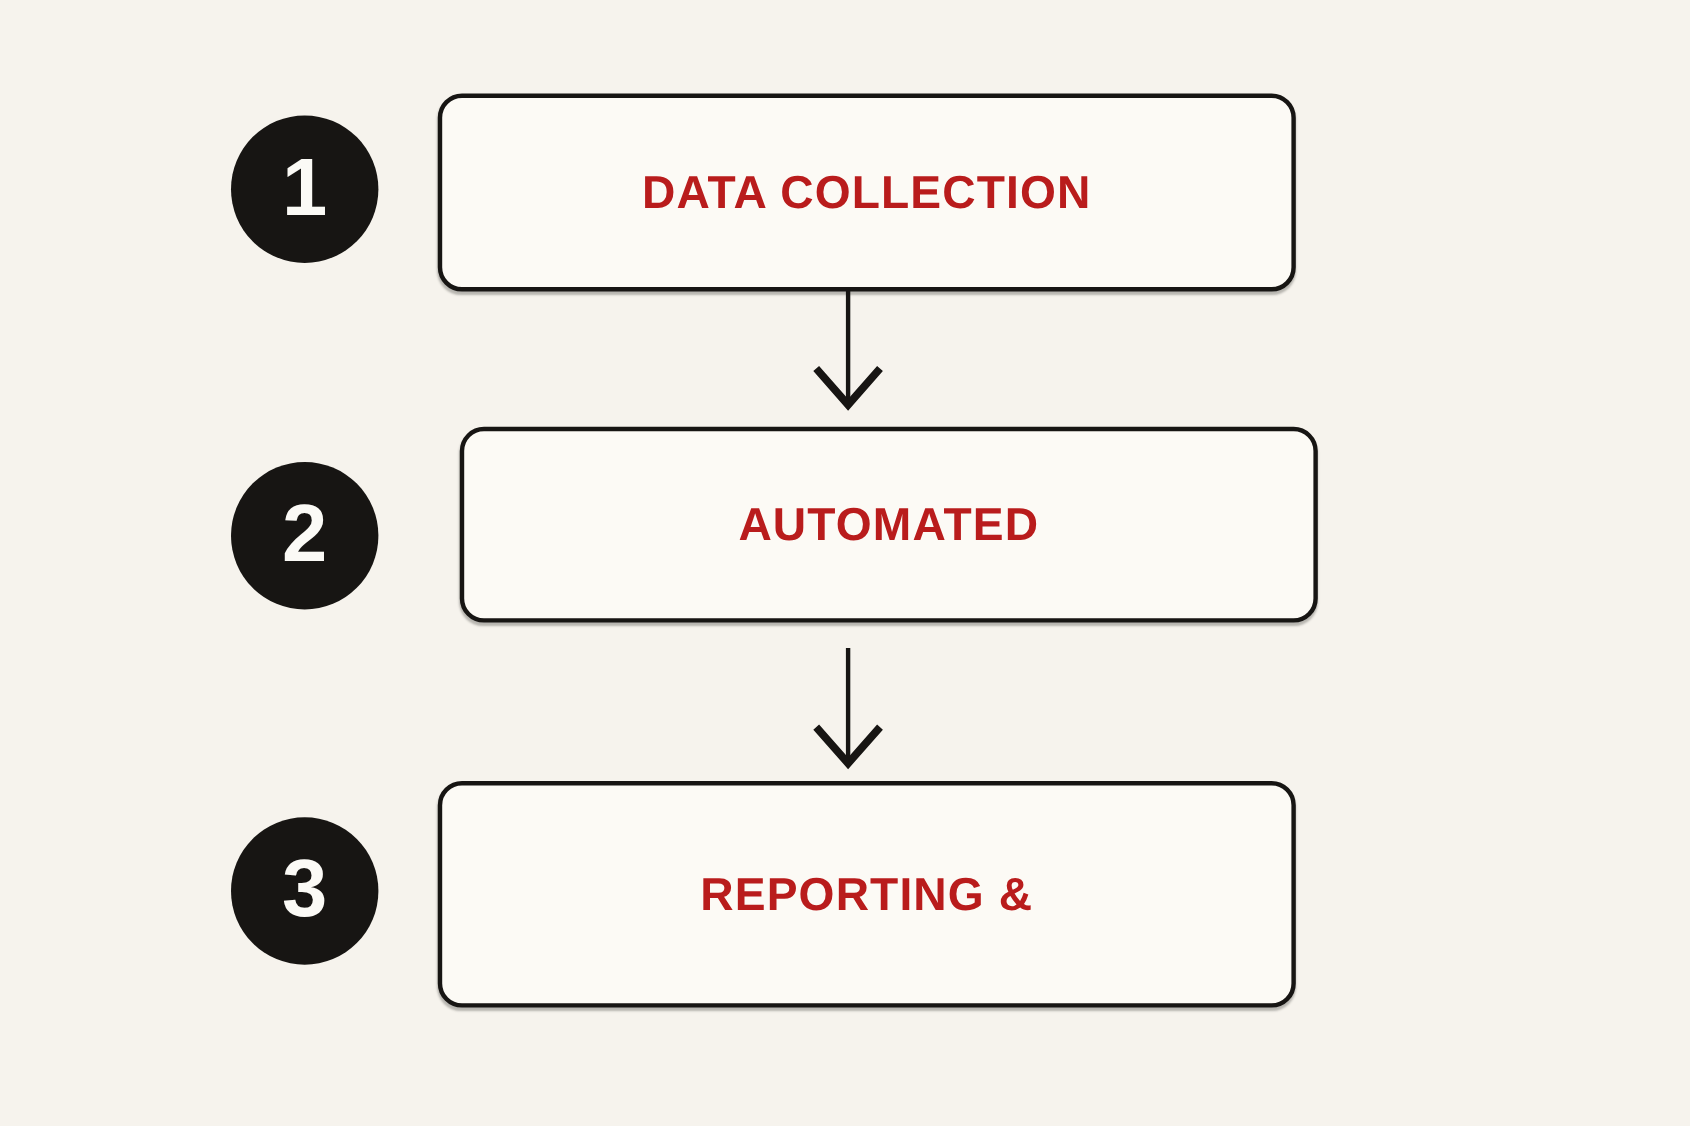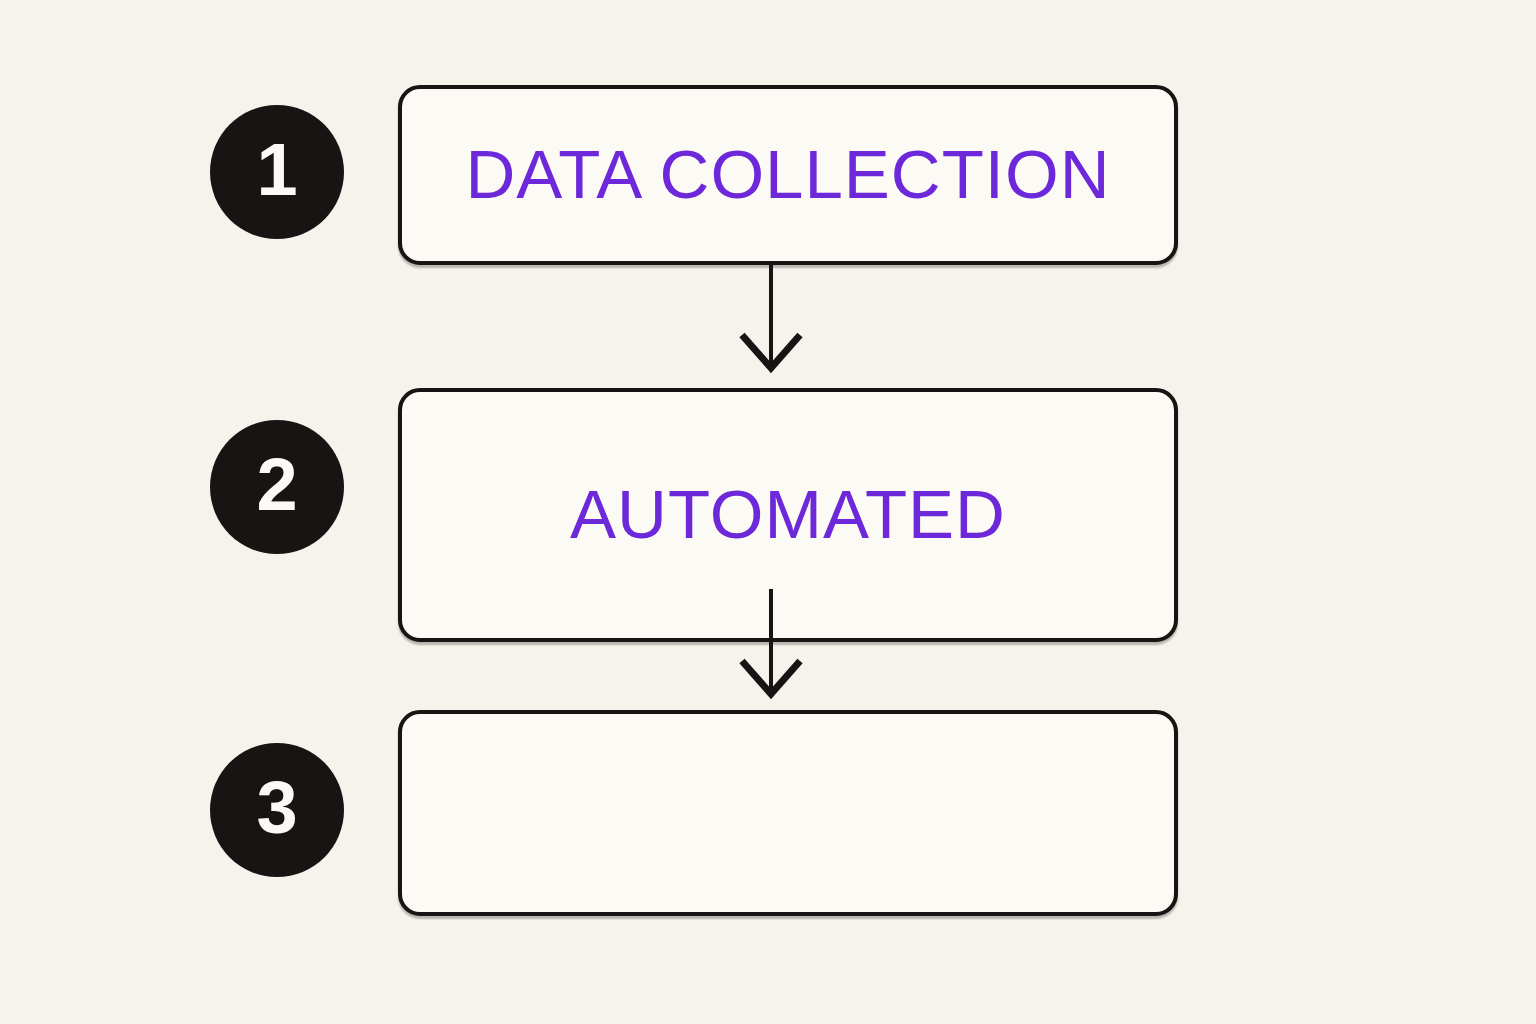--- a/index.html
+++ b/index.html
@@ -39,40 +39,40 @@
     background: #fcfaf5;
     border: 4px solid #171513;
     border-radius: 22px;
     box-shadow: 0 3px 2px rgba(23, 21, 19, 0.28);
     display: flex;
     flex-direction: column;
     align-items: center;
     justify-content: center;
   }
   .box-line {
-    color: #6d28d9;
-    font-size: 69px;
-    font-weight: normal;
+    color: #b91c1c;
+    font-size: 42px;
+    font-weight: bold;
     letter-spacing: 1px;
     line-height: 1.22;
     text-align: center;
     white-space: pre;
   }
   .box-line:empty { display: none; }
   .arrow {
     position: absolute;
     left: 731px;
     width: 80px;
   }
   
   #badge-1 { left: 210px; top: 105px; }
   #badge-2 { left: 210px; top: 420px; }
   #badge-3 { left: 210px; top: 743px; }
   #box-1 { top: 85px;  height: 180px; }
-  #box-2 { top: 388px; height: 254px; }
+  #box-2 { top: 388px; height: 178px; margin-left: 20px; }
   #box-3 { top: 710px; height: 206px; }
   #arrow-1 { top: 263px; height: 112px; }
   #arrow-2 { top: 589px; height: 112px; }
 </style>
 </head>
 <body>
 
 <div id="canvas">
 
   <div class="step-badge" id="badge-1">
@@ -97,15 +97,16 @@
 
   <svg class="arrow" id="arrow-2" viewBox="0 0 80 112">
     <line x1="40" y1="0" x2="40" y2="106" stroke="#171513" stroke-width="4"></line>
     <polyline points="11,72 40,105 69,72" fill="none" stroke="#171513" stroke-width="7"></polyline>
   </svg>
 
   <div class="step-badge" id="badge-3">
     <span class="num">3</span>
   </div>
   <div class="step-box" id="box-3">
+    <div class="box-line">REPORTING &amp;</div>
   </div>
 
 </div>
 
 </body></html>

